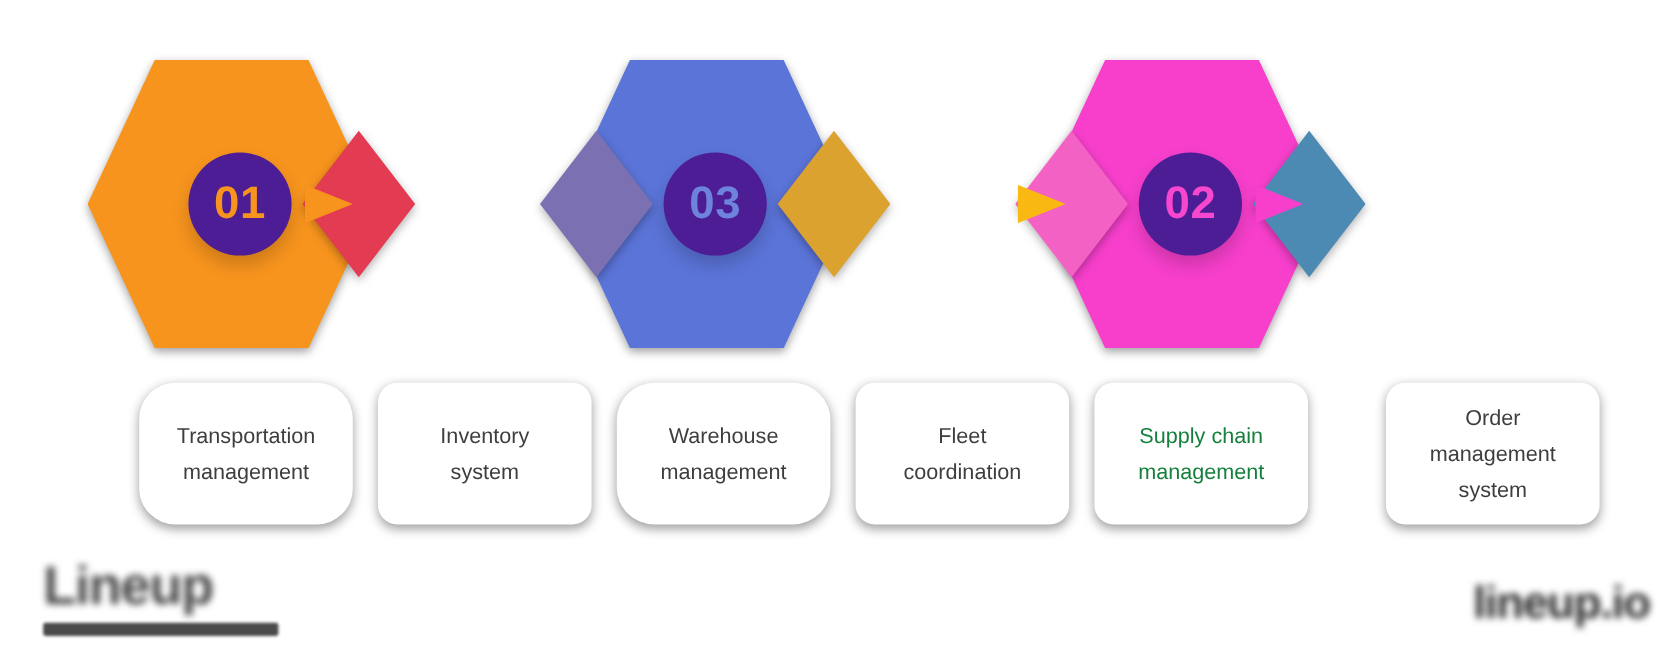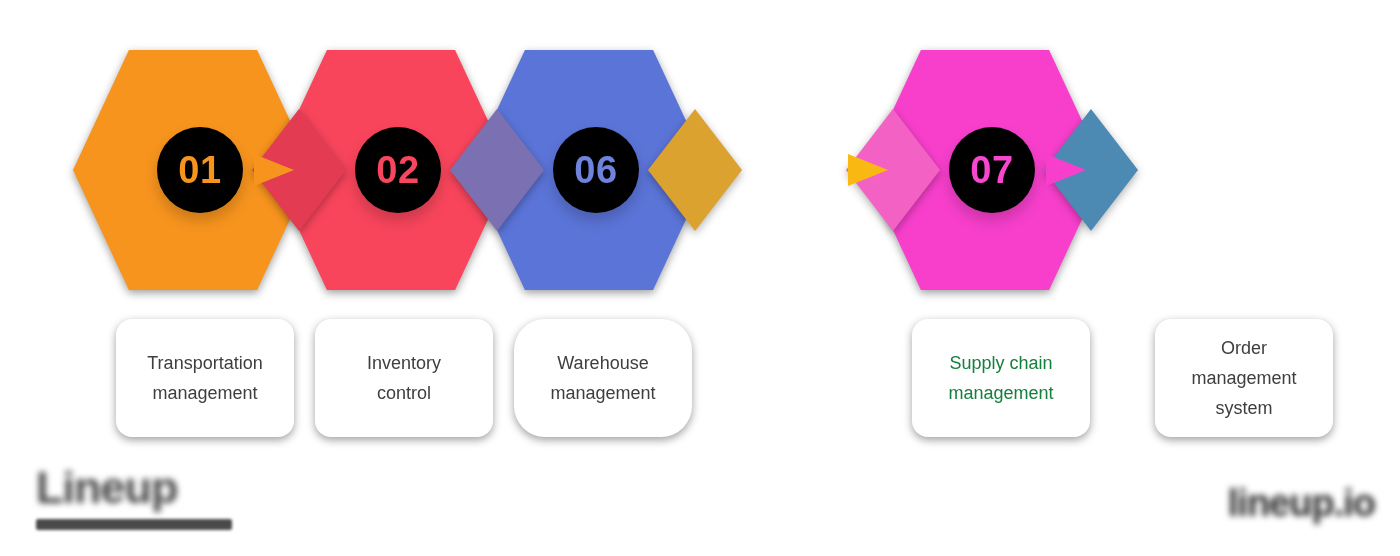--- a/index.html
+++ b/index.html
@@ -12,21 +12,21 @@
     position:absolute;width:240px;height:240px;top:50px;z-index:1;
     filter:drop-shadow(0 3px 4px rgba(0,0,0,0.38));
   }
   .hex{
     width:240px;height:240px;background:var(--c);
     clip-path:polygon(0% 50%,23.3% 0%,76.7% 0%,100% 50%,76.7% 100%,23.3% 100%);
     position:relative;
   }
   .num-circle{
     position:absolute;left:84px;top:77px;width:86px;height:86px;border-radius:50%;
-    background:#000000;box-shadow:0 8px 14px rgba(0,0,0,0.18);
+    background:#4c1d95;box-shadow:0 8px 14px rgba(0,0,0,0.18);
     display:flex;align-items:center;justify-content:center;
   }
   .num{
     font-size:38px;font-weight:700;color:var(--nc);letter-spacing:0.5px;
   }
   
   .diamond-shadow{
     position:absolute;width:94px;height:122px;top:109px;z-index:2;
     filter:drop-shadow(0 3px 4px rgba(0,0,0,0.30));
   }
@@ -74,41 +74,34 @@
   <div class="wm-right">lineup.io</div>
 
     <div class="hex-shadow" style="left: 73px;">
       <div class="hex" style="--c: #F7941E;">
         <div class="num-circle">
           <span class="num" style="--nc: #F7941E;">01</span>
         </div>
       </div>
     </div>
 
-    <div class="hex-shadow" style="left: 271px;">
-      <div class="hex" style="--c: #F8455C;">
-        <div class="num-circle">
-          <span class="num" style="--nc: #F8465F;">02</span>
-        </div>
-      </div>
-    </div>
 
     <div class="hex-shadow" style="left: 469px;">
       <div class="hex" style="--c: #5B74D8;">
         <div class="num-circle">
-          <span class="num" style="--nc: #6D83DC;">06</span>
+          <span class="num" style="--nc: #6D83DC;">03</span>
         </div>
       </div>
     </div>
 
 
     <div class="hex-shadow" style="left: 865px;">
       <div class="hex" style="--c: #F73FCC;">
         <div class="num-circle">
-          <span class="num" style="--nc: #F747CE;">07</span>
+          <span class="num" style="--nc: #F747CE;">02</span>
         </div>
       </div>
     </div>
 
 
     <div class="diamond-shadow" style="left: 252px;">
       <div class="diamond" style="--c: #E23B52;"></div>
     </div>
 
     <div class="wedge" style="left: 254px; --c: #F7941E;"></div>
@@ -126,35 +119,39 @@
     </div>
 
     <div class="wedge" style="left: 848px; --c: #F9B912;"></div>
 
     <div class="diamond-shadow" style="left: 1044px;">
       <div class="diamond" style="--c: #4C8AB4;"></div>
     </div>
 
     <div class="wedge" style="left: 1046px; --c: #F73FCC;"></div>
 
-    <div class="card" style="left: 116px;">
+    <div class="card" style="left: 116px; border-radius: 30px;">
       <div class="card-label" style="color: rgb(62, 62, 62);">Transportation
 management</div>
     </div>
 
     <div class="card" style="left: 315px;">
       <div class="card-label" style="color: rgb(62, 62, 62);">Inventory
-control</div>
+system</div>
     </div>
 
     <div class="card" style="left: 514px; border-radius: 31px;">
       <div class="card-label" style="color: rgb(62, 62, 62);">Warehouse
 management</div>
     </div>
 
+    <div class="card" style="left: 713px;">
+      <div class="card-label" style="color: rgb(62, 62, 62);">Fleet
+coordination</div>
+    </div>
 
     <div class="card" style="left: 912px;">
       <div class="card-label" style="color: #15803d;">Supply chain
 management</div>
     </div>
 
     <div class="card" style="left: 1111px; margin-left: 44px;">
       <div class="card-label" style="color: rgb(62, 62, 62);">Order
 management
 system</div>

